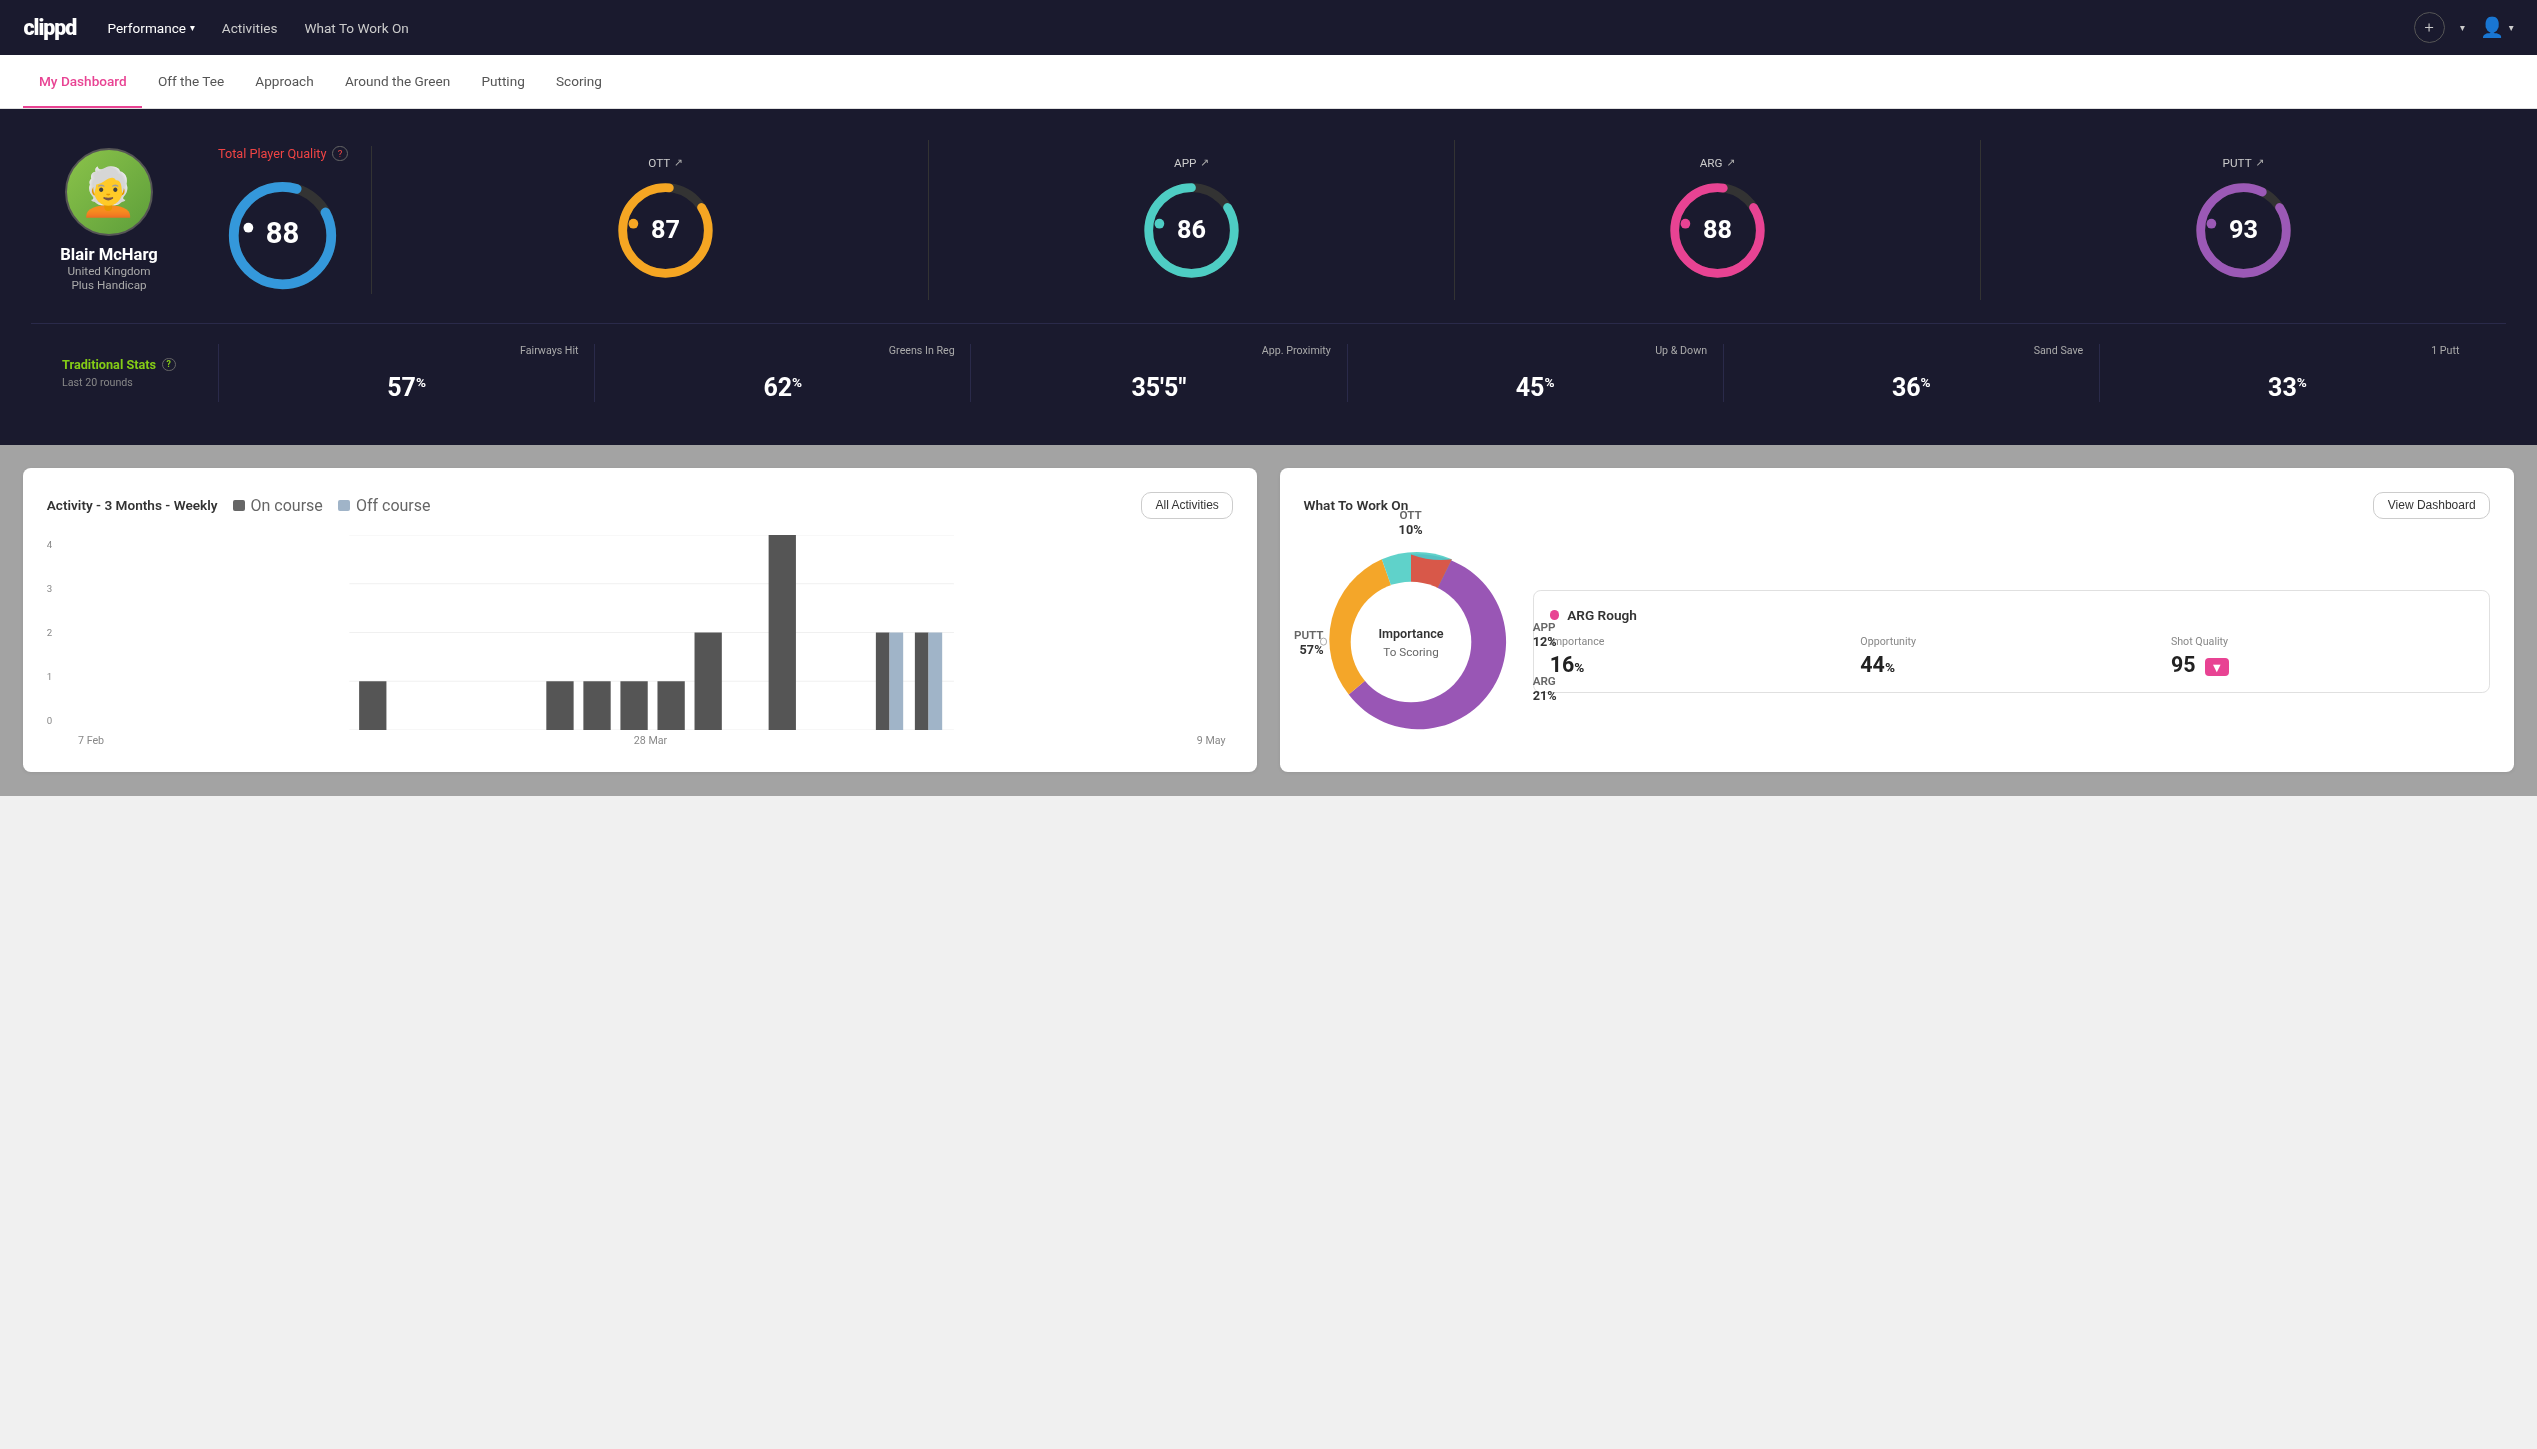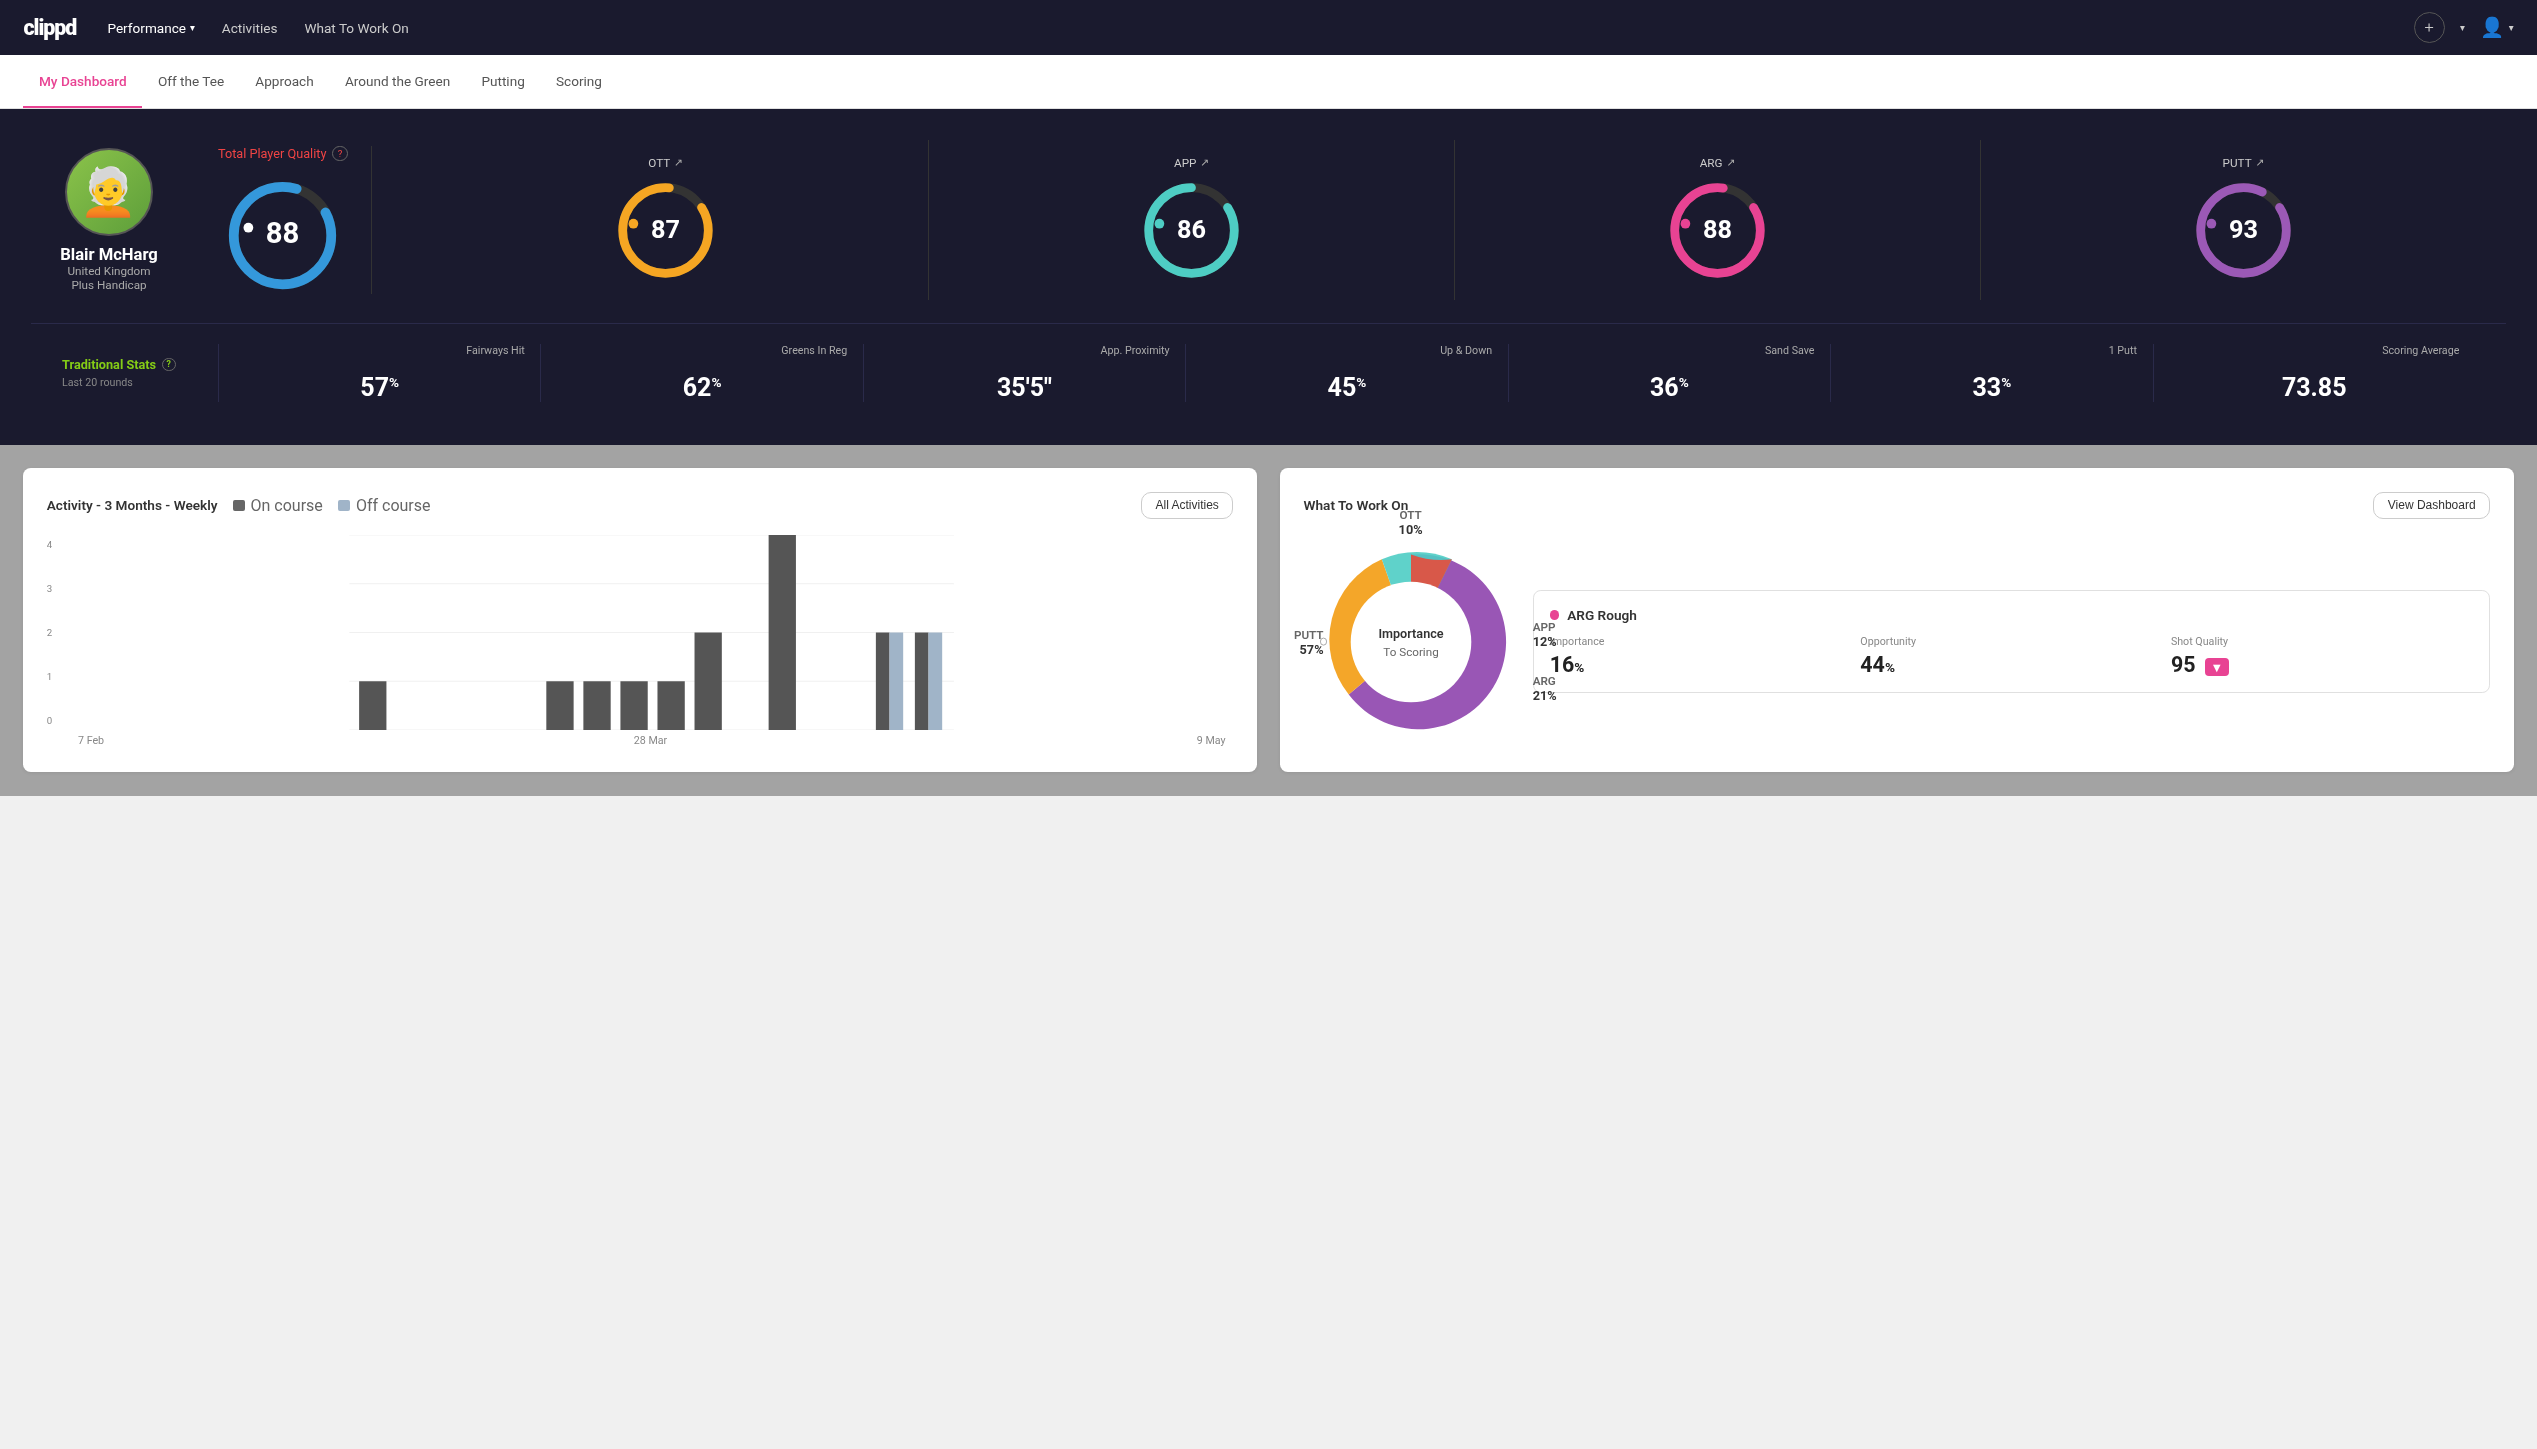--- a/index.html
+++ b/index.html
@@ -301,26 +301,20 @@
         <div class="trad-item-value">
           <span>36</span><sup>%</sup>
         </div>
       </div>
       <div class="trad-item">
         <div class="trad-item-label">1 Putt</div>
         <div class="trad-item-value">
           <span>33</span><sup>%</sup>
         </div>
       </div>
-      <div class="trad-item">
-        <div class="trad-item-label">Scoring Average</div>
-        <div class="trad-item-value">
-          <span>73.85</span>
-        </div>
-      </div>
     </div>
   </div>
 </div>
 
 <div class="main-content">
 
   <div class="card chart-card">
     <div class="card-header">
       <div style="display:flex;align-items:center;gap:15.6px;">
         <span class="card-title">Activity - 3 Months - Weekly</span>

